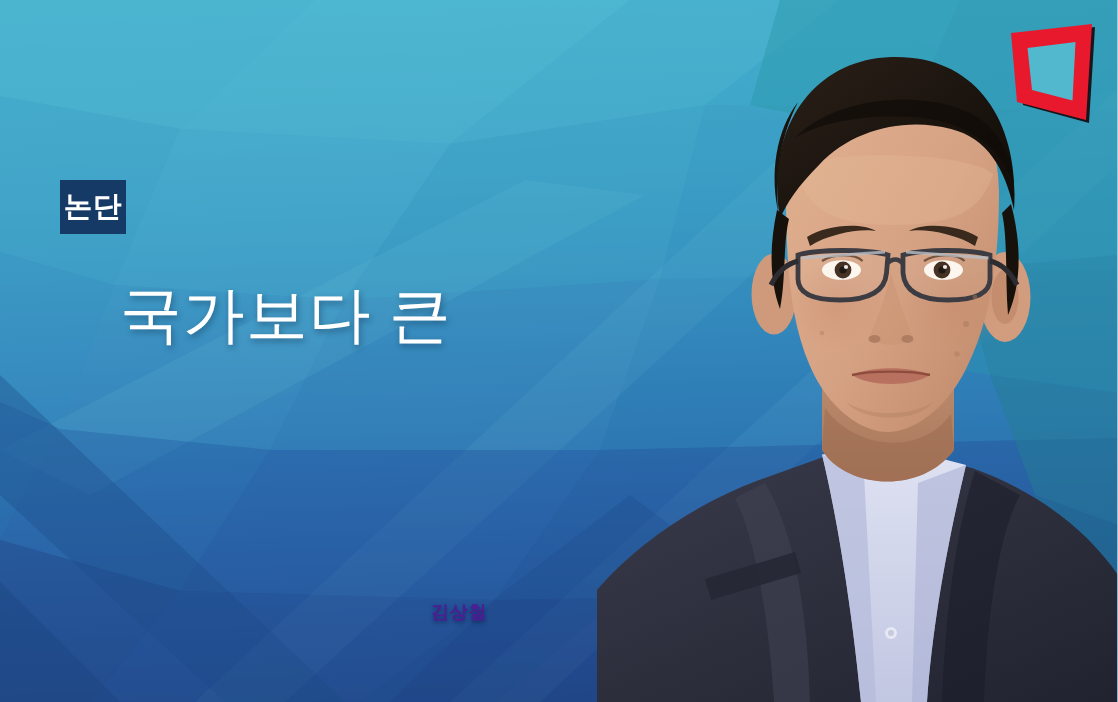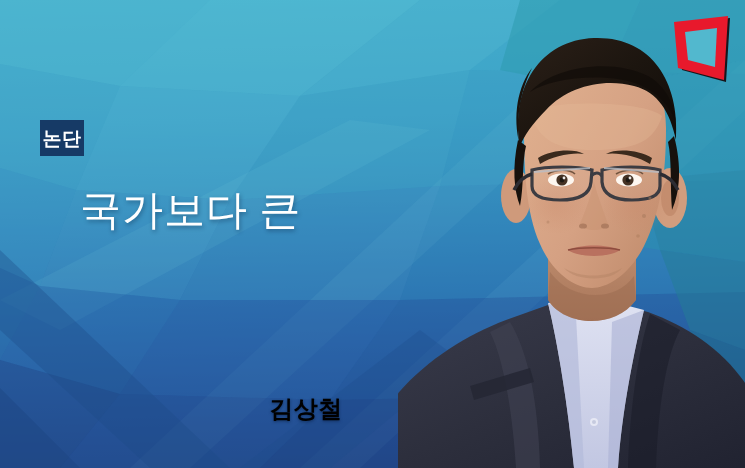--- a/index.html
+++ b/index.html
@@ -91,22 +91,22 @@
 
   
   .byline {
     position: absolute;
     left: 222px;
     top: 396px;
     width: 168px;
     text-align: center;
   }
   .byline-name {
-    color: #000000;
-    font-size: 24px;
+    color: #4c1d95;
+    font-size: 12px;
     font-weight: 700;
     line-height: 25px;
     letter-spacing: 0.5px;
     text-shadow: 0 1px 3px rgba(6,24,54,0.55);
   }
   .byline-role {
     color: #ffffff;
     font-size: 14px;
     font-weight: 700;
     line-height: 22px;

